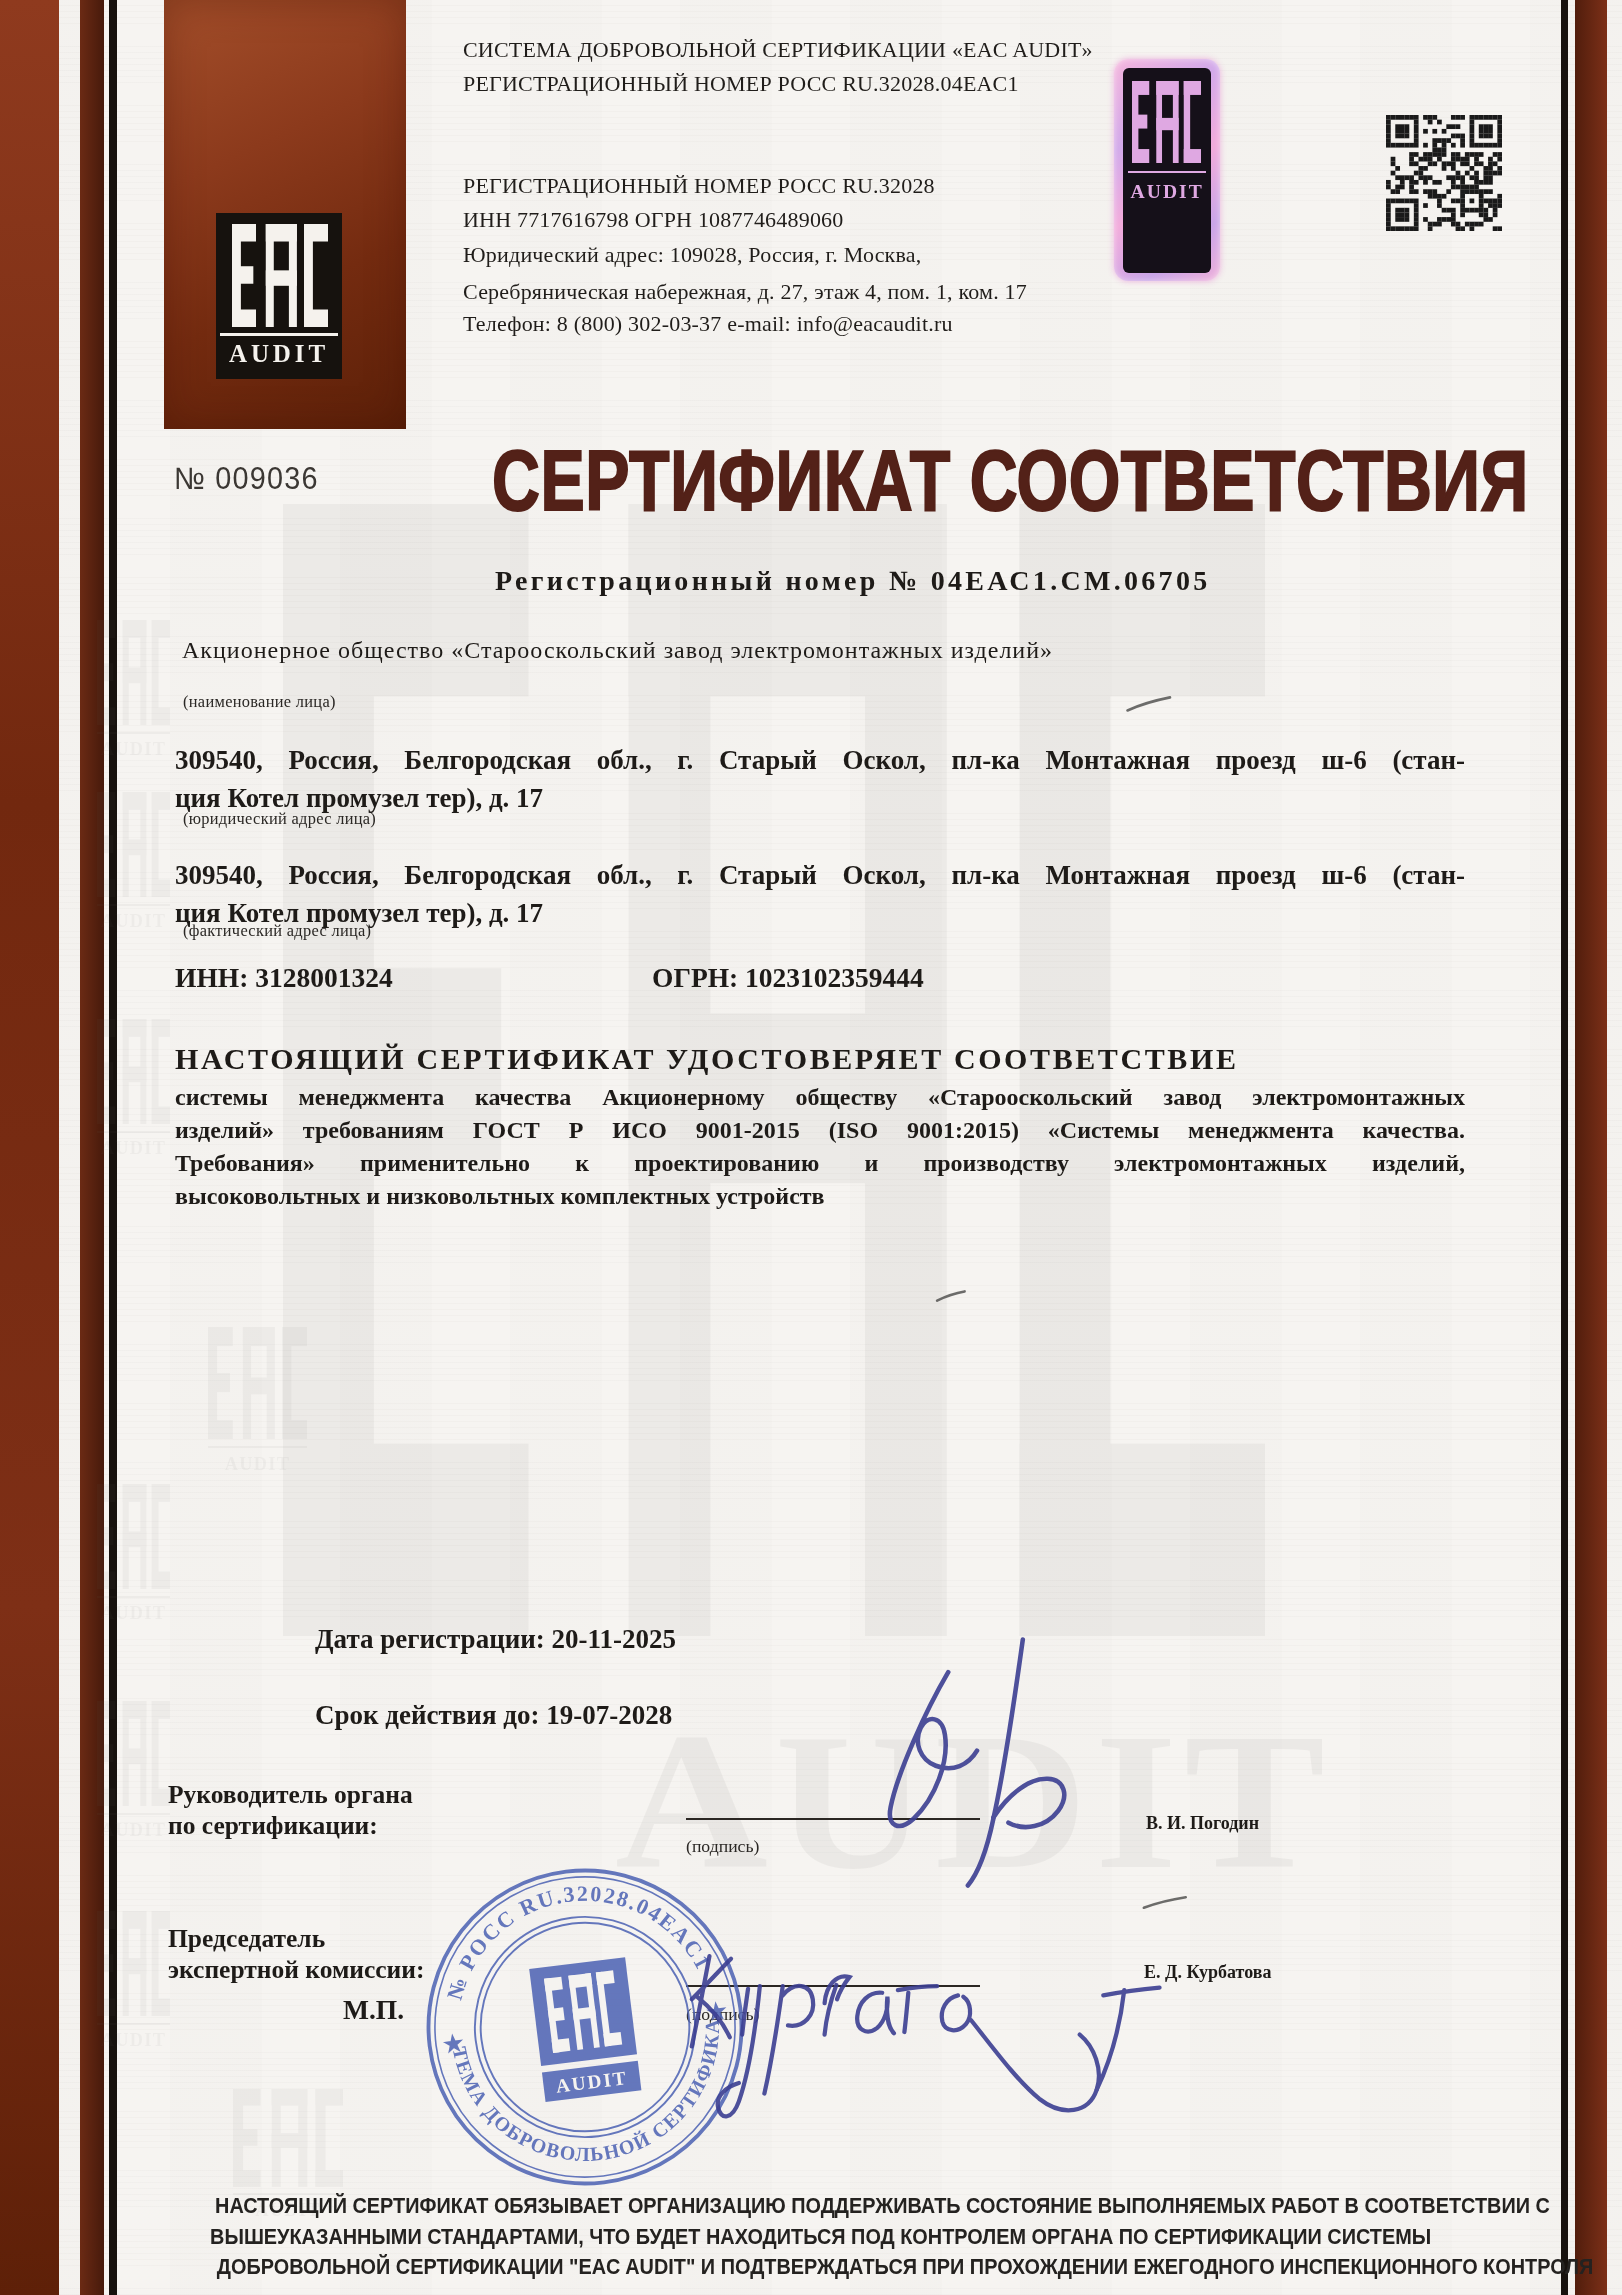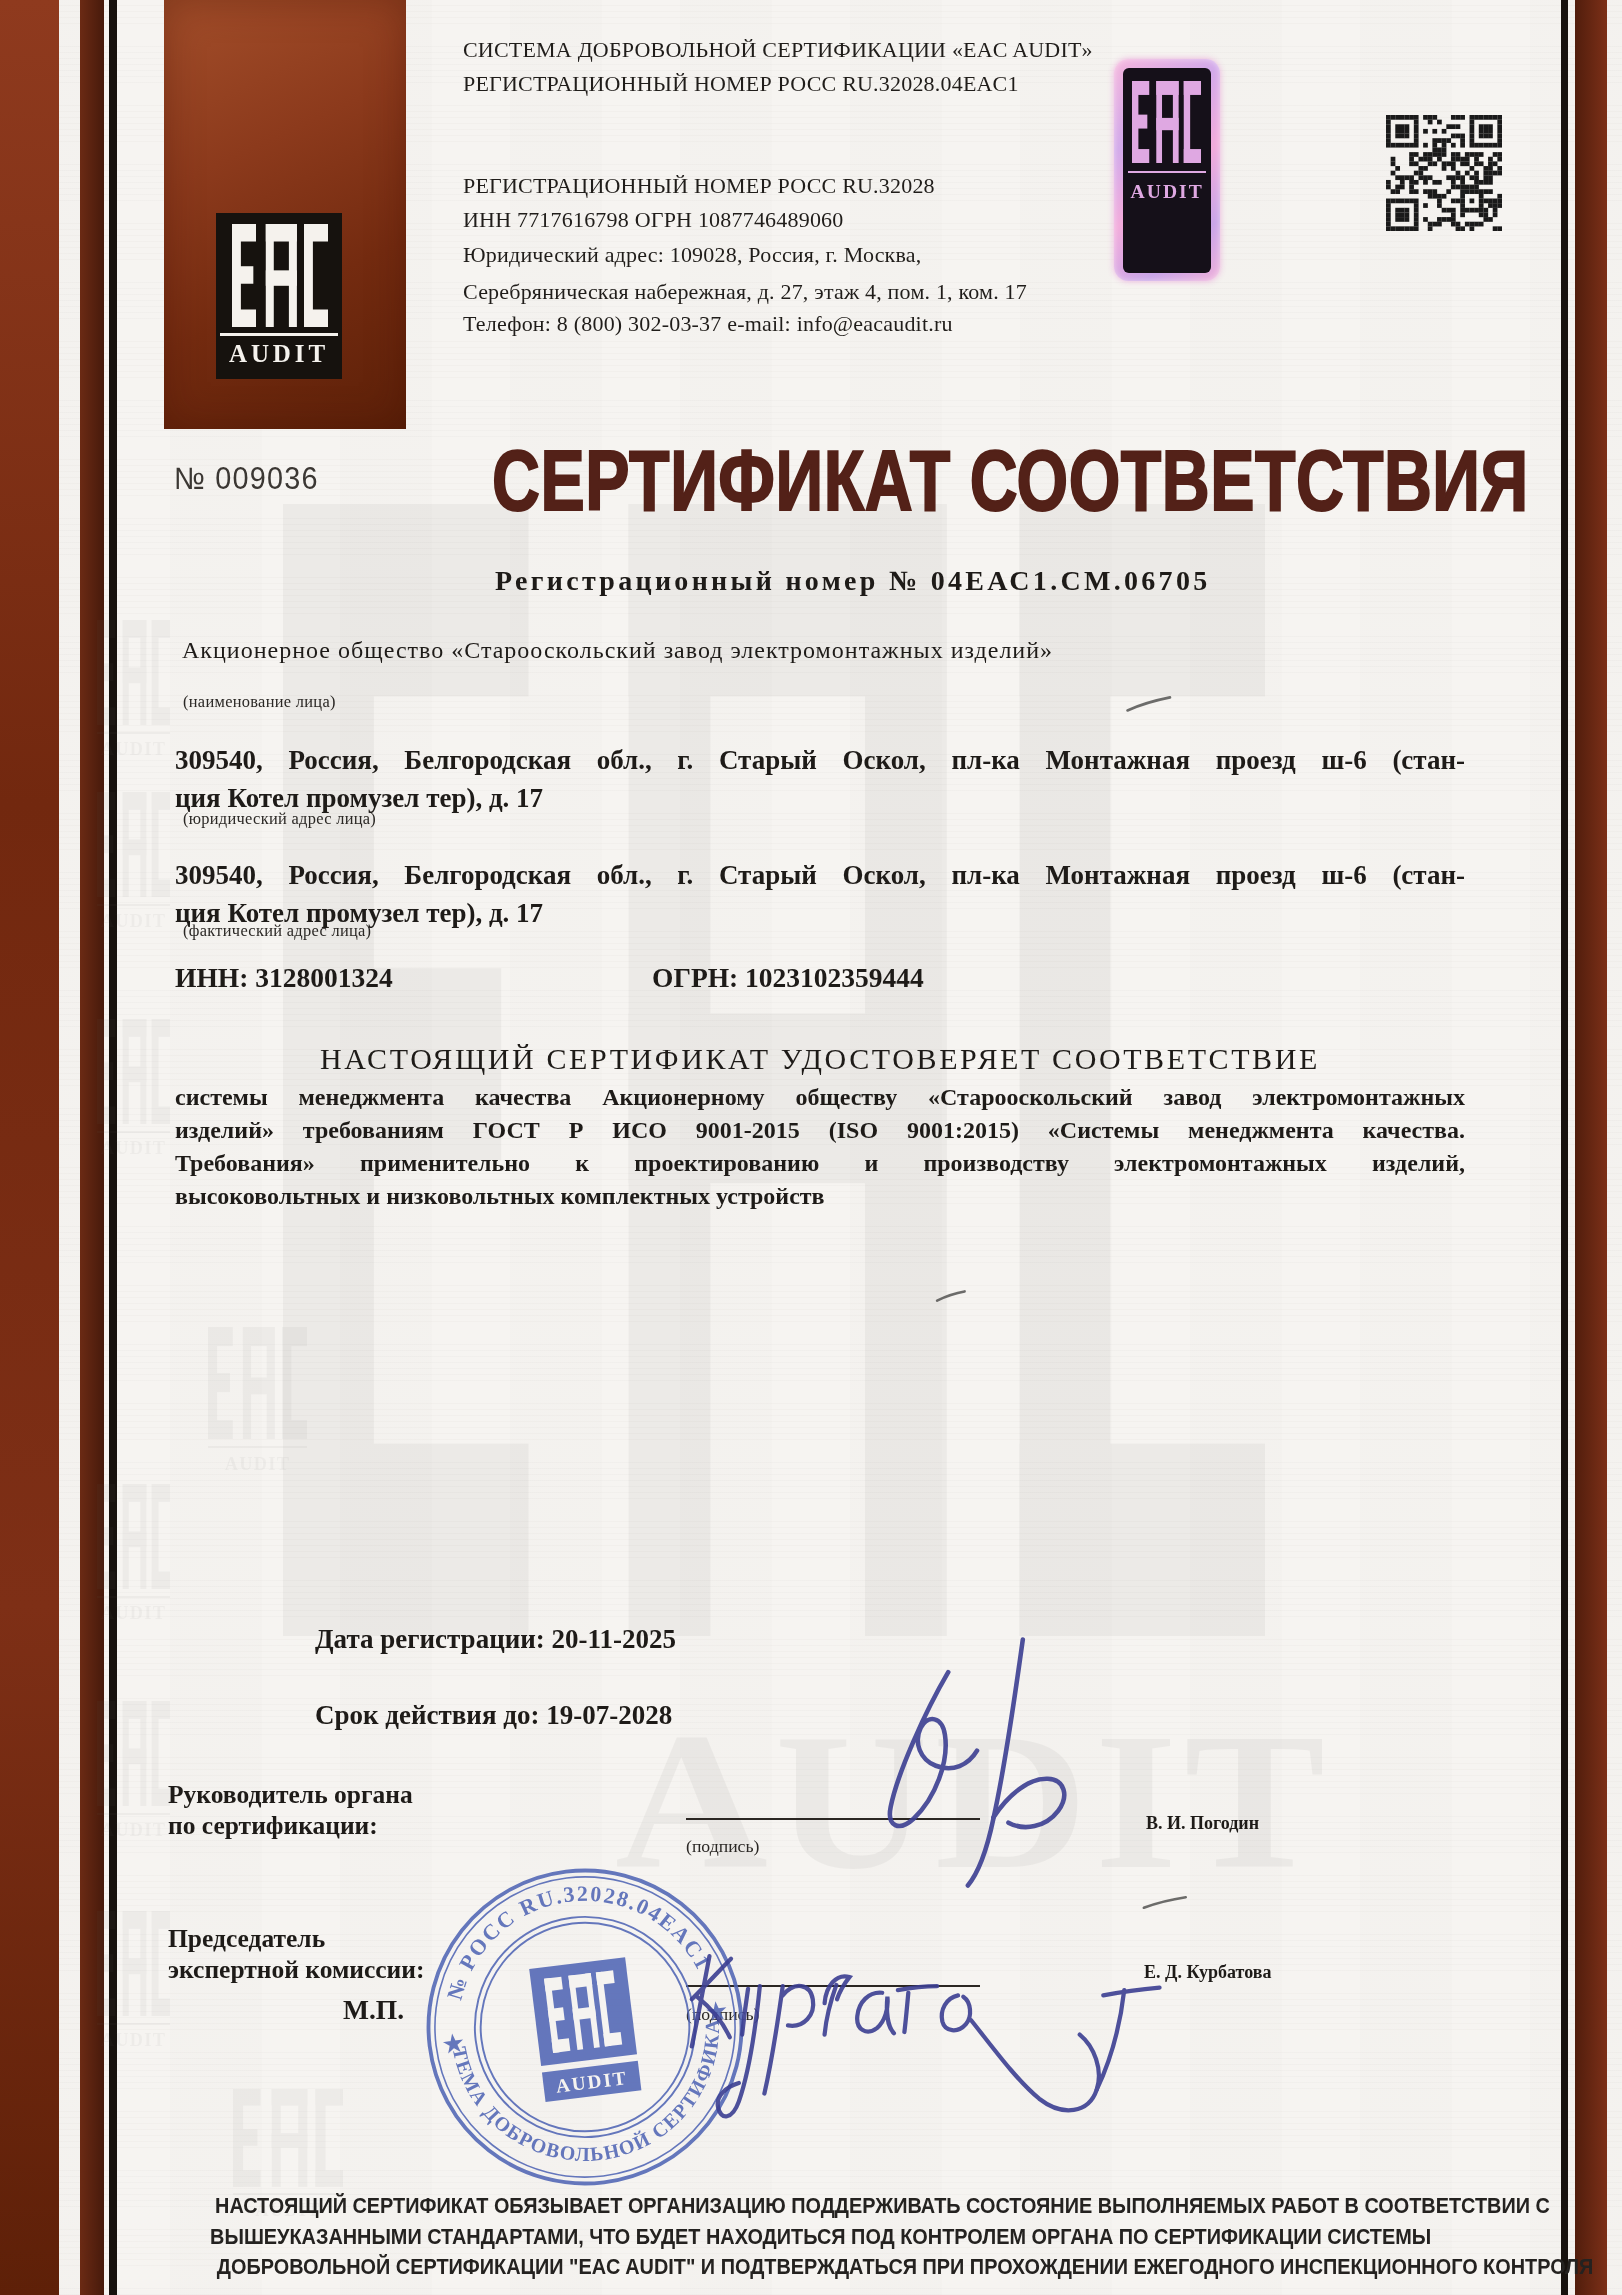--- a/index.html
+++ b/index.html
@@ -51,21 +51,21 @@
     font-size:85px;color:#532118;-webkit-text-stroke:2px #532118;white-space:nowrap;
     transform:scaleX(.78);transform-origin:left top;letter-spacing:0.7px;}
   .regline{left:495px;top:565px;font-weight:700;font-size:28px;letter-spacing:3.3px;white-space:nowrap;}
   
   .company{left:182px;top:637px;font-weight:400;font-size:24px;letter-spacing:1px;white-space:nowrap;}
   .caption{font-size:16.4px;color:#2a2724;letter-spacing:0.3px;}
   .addr{left:175px;width:1290px;font-weight:700;font-size:27px;line-height:38px;}
   .just{text-align:justify;text-align-last:justify;}
   .innogrn{font-weight:700;font-size:27.5px;white-space:nowrap;}
   
-  .st-head{left:175px;top:1042px;width:1290px;text-align:center;font-weight:400;font-size:30px;letter-spacing:2.6px;white-space:nowrap;}
+  .st-head{left:175px;top:1042px;width:1290px;text-align:left;font-weight:700;font-size:30px;letter-spacing:2.6px;white-space:nowrap;}
   .st-body{left:175px;top:1081px;width:1290px;font-weight:700;font-size:24px;line-height:33px;}
   
   .dateline{left:315px;font-weight:700;font-size:27px;white-space:nowrap;}
   
   .role{left:168px;font-weight:700;font-size:25.5px;white-space:nowrap;}
   .sig-line{width:294px;height:0;border-top:2px solid #2b2723;}
   .sig-cap{width:183px;font-size:17.7px;color:#2a2724;}
   .sig-name{font-weight:700;font-size:18px;white-space:nowrap;}
   .mp{left:343px;top:1994px;font-weight:700;font-size:27.5px;}
   

